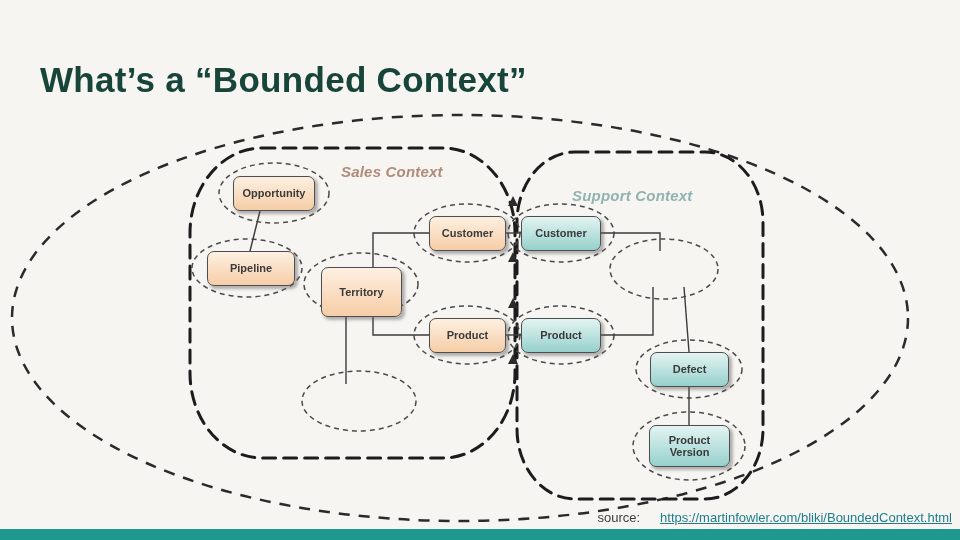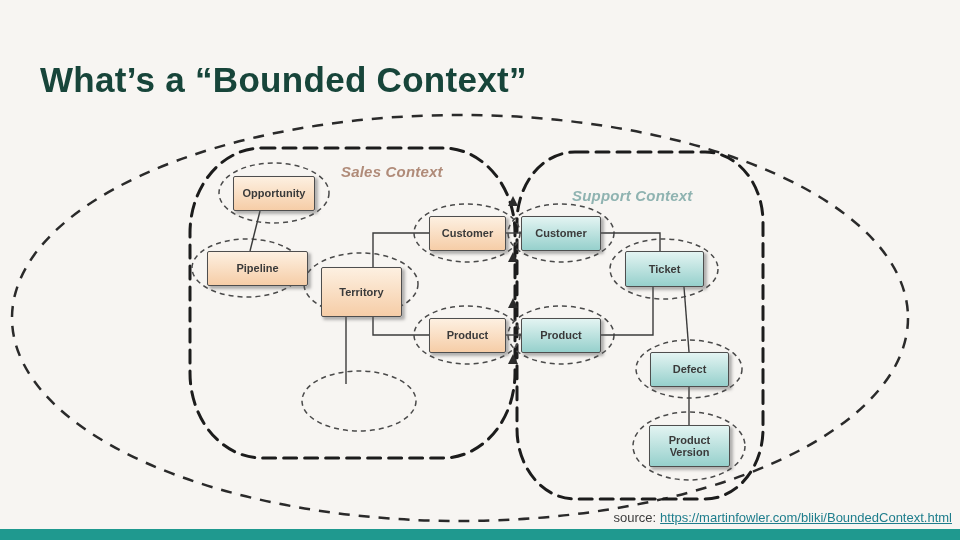--- a/index.html
+++ b/index.html
@@ -9,38 +9,38 @@
     font-family:"Liberation Sans", sans-serif;
   }
   .title {
     position:absolute; left:40px; top:60px;
     font-size:35px; font-weight:700; letter-spacing:.3px;
     color:#17453a;
   }
   .canvas { position:absolute; left:0; top:0; width:960px; height:540px; }
   .entity {
     position:absolute; box-sizing:border-box;
-    border:1.5px solid #4e4e4e; border-radius:2px;
+    border:1.5px solid #4e4e4e; border-radius:7px;
     display:flex; align-items:center; justify-content:center;
     text-align:center; font-weight:700; font-size:11px; color:#3a3a3a;
     line-height:1.1; padding:2px;
     box-shadow:2.5px 2.5px 3px rgba(90,90,90,.45);
   }
   .entity.sales   { background:linear-gradient(180deg,#fdf0e1 0%,#f6cda7 100%); }
   .entity.support { background:linear-gradient(180deg,#e3f4f2 0%,#96d0cc 100%); }
   .ctx-label {
     position:absolute; font-style:italic; font-weight:700; font-size:15px;
     letter-spacing:.2px;
   }
   .label-sales   { left:341px; top:163px; color:#b08b79; }
   .label-support { left:572px; top:187px; color:#8fb3b1;text-align:center; }
   .source {
     position:absolute; right:8px; bottom:15px; font-size:13px;
   }
-  .source .src-label { color:#3c3c3c; margin-right:4px; }
+  .source .src-label { color:#3c3c3c; margin-right:20px; }
   .source .src-link  { color:#1e7d8c; text-decoration:underline; cursor:pointer;margin-top:48px; }
   .accent-bar {
     position:absolute; left:0; right:0; bottom:0; height:11px;
     background:#1f998f;
   }
 </style>
 </head>
 <body>
 
 <div class="slide">
@@ -87,27 +87,26 @@
       <path d="M513,252 l-5,10 h10 z"></path>
       <path d="M513,298 l-5,10 h10 z"></path>
       <path d="M513,354 l-5,10 h10 z"></path>
     </g>
   </svg>
 
   <div class="ctx-label label-sales">Sales Context</div>
   <div class="ctx-label label-support">Support Context</div>
 
   <div class="entity sales" style="left:233px;top:176px;width:82px;height:35px">Opportunity</div>
-  <div class="entity sales" style="left:207px;top:251px;width:101px;height:35px">Pipeline</div>
+  <div class="entity sales" style="left:207px;top:251px;width:88px;height:35px">Pipeline</div>
   <div class="entity sales" style="left:321px;top:267px;width:81px;height:50px">Territory</div>
   <div class="entity sales" style="left:429px;top:216px;width:77px;height:35px">Customer</div>
   <div class="entity sales" style="left:429px;top:318px;width:77px;height:35px">Product</div>
   <div class="entity support" style="left:521px;top:216px;width:80px;height:35px">Customer</div>
   <div class="entity support" style="left:521px;top:318px;width:80px;height:35px">Product</div>
-  <div class="entity support" style="left:625px;top:251px;width:79px;height:36px">Ticket</div>
   <div class="entity support" style="left:649px;top:425px;width:81px;height:42px">Product Version</div>
   <div class="entity support" style="left:650px;top:352px;width:79px;height:35px">Defect</div>
 
   <div class="source">
     <span class="src-label">source:</span><span class="src-link">https://martinfowler.com/bliki/BoundedContext.html</span>
   </div>
 
   <div class="accent-bar"></div>
 </div>
 

